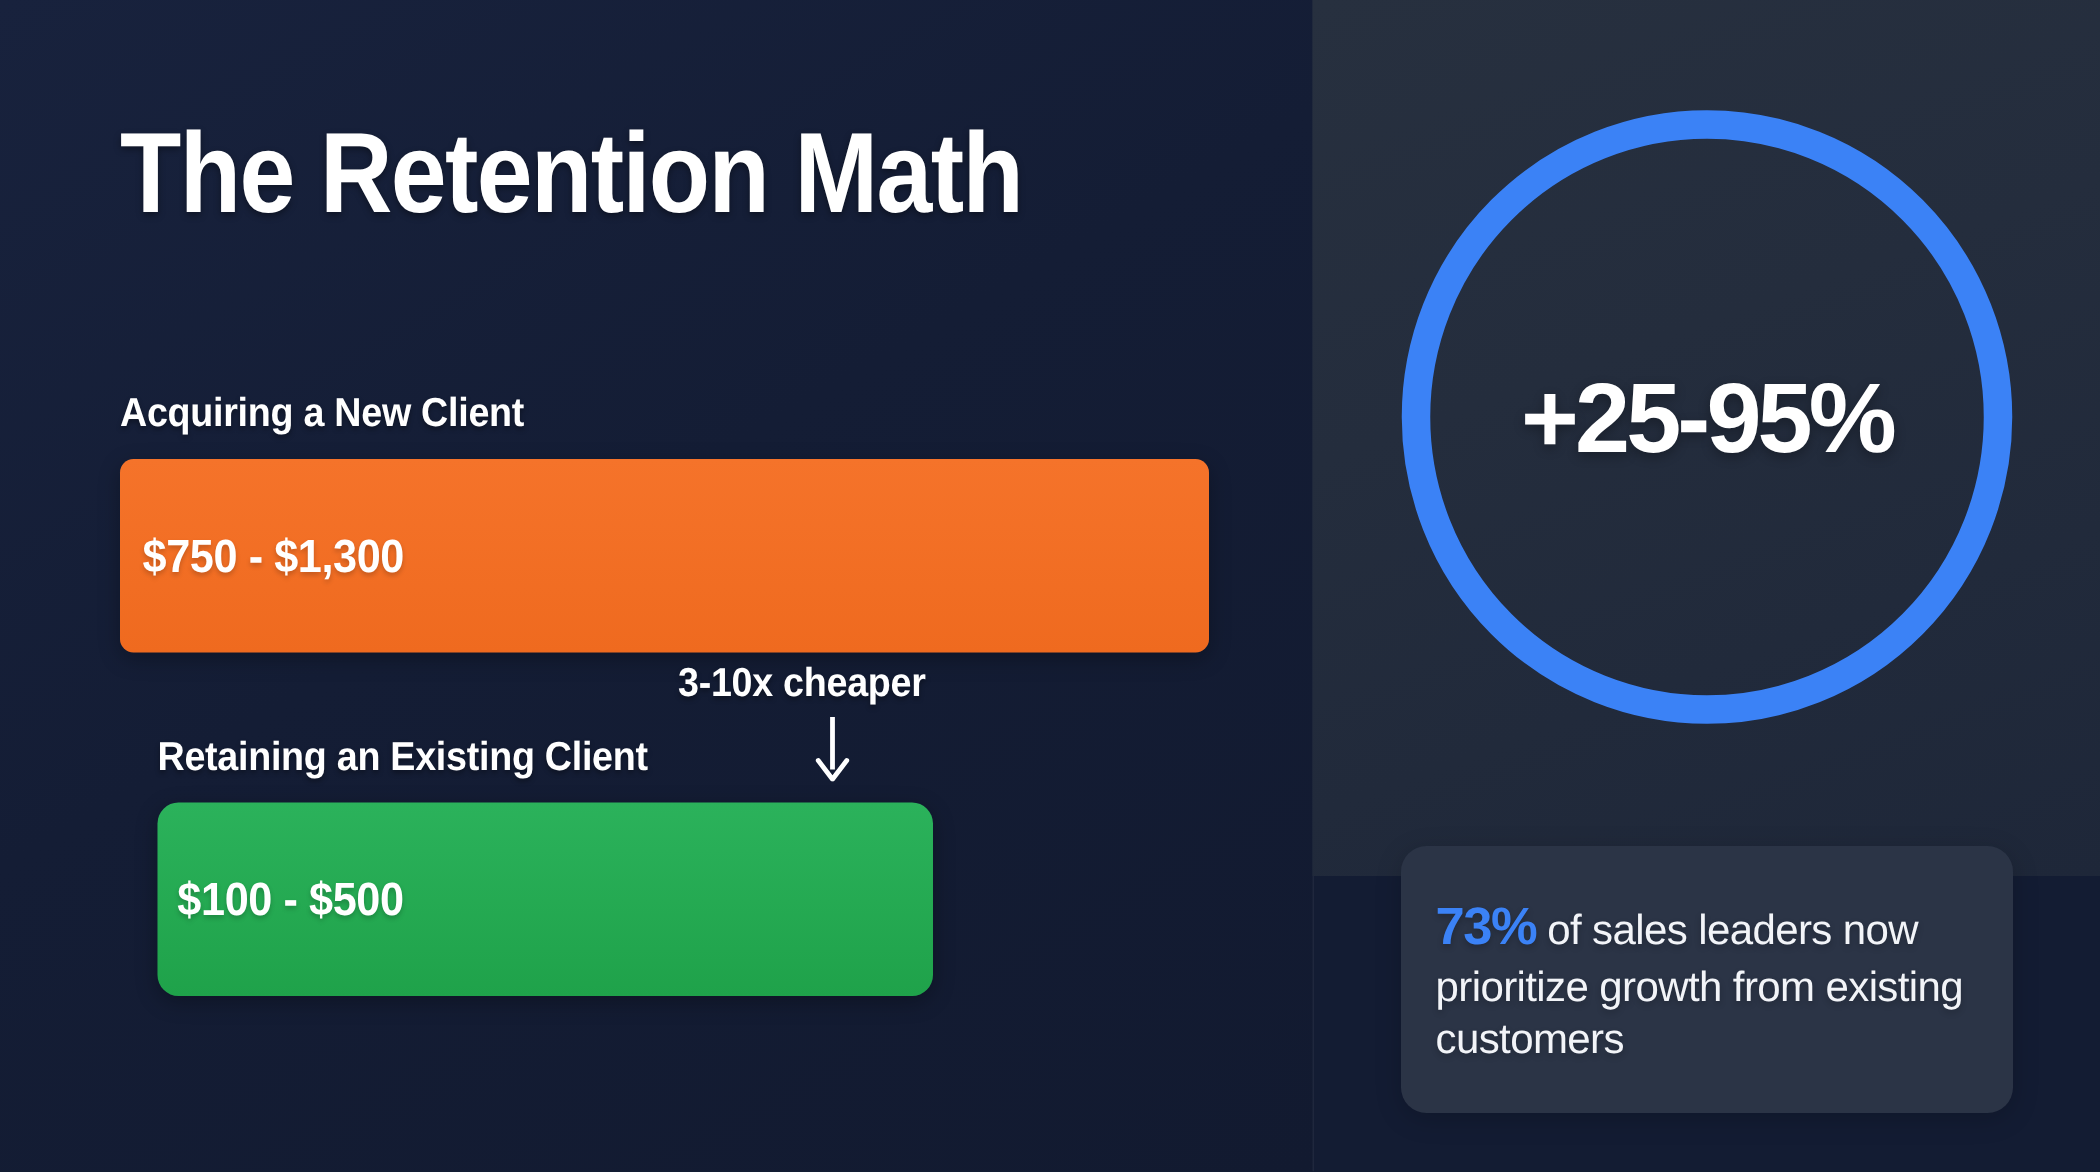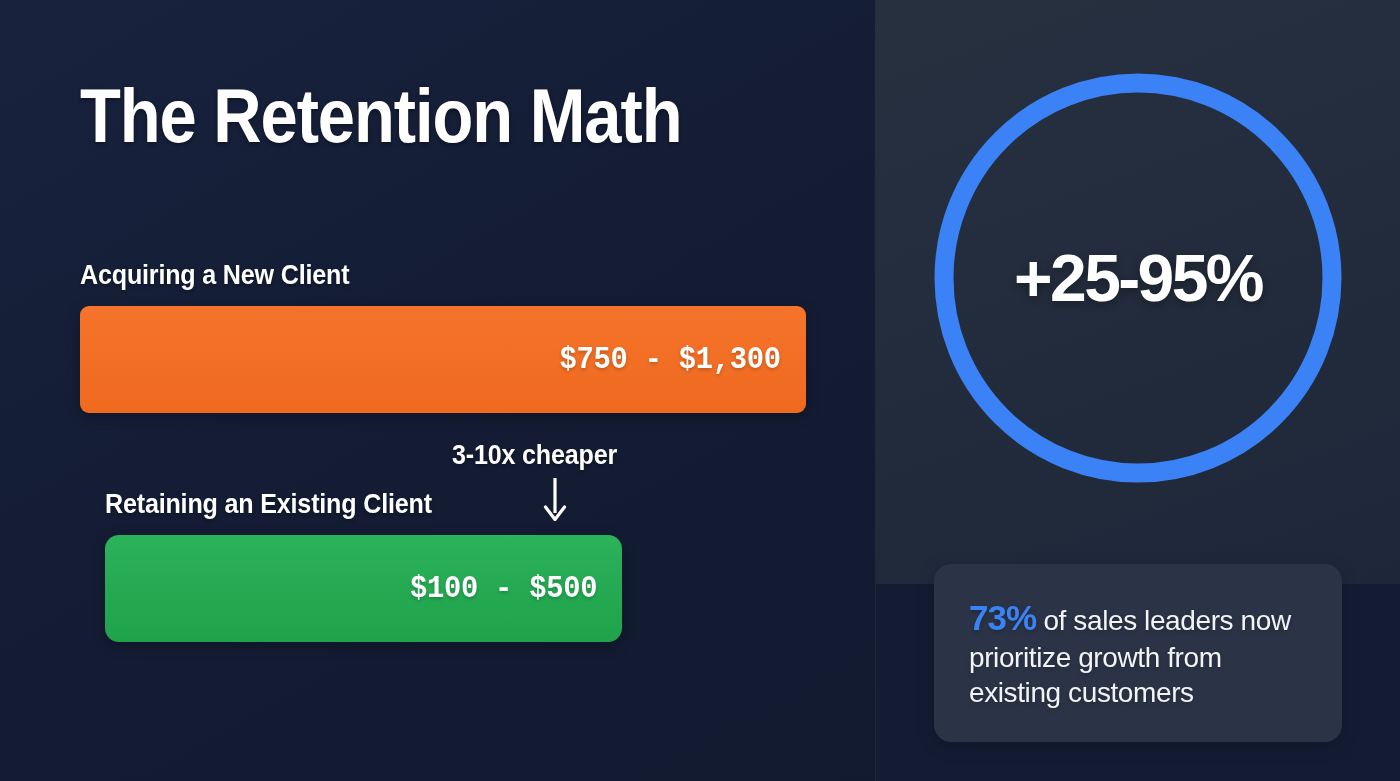--- a/index.html
+++ b/index.html
@@ -57,27 +57,25 @@
     letter-spacing: -0.2px;
     transform: scaleX(0.93);
     transform-origin: left center;
     white-space: nowrap;
     text-shadow: 0 2px 4px rgba(0,0,0,0.35);
   }
 
   .bar {
     margin-left: 80px;
     margin-top: 15px;
-    height: 107px;
+    height: 129px;
     border-radius: 9px;
     display: flex;
     align-items: center;
-    justify-content: flex-end;
     box-shadow: 0 4px 14px rgba(0,0,0,0.28);
-    font-family: Liberation Mono, monospace;
   }
 
   #bar-acquire { width: 726px; background: linear-gradient(180deg, #f5732a 0%, #ef6a1f 100%); }
   #bar-retain  { width: 517px; background: linear-gradient(180deg, #2bb25b 0%, #1fa24a 100%); border-radius: 14px; }
 
   .bar-value {
     font-size: 31px;
     font-weight: 700;
     color: #ffffff;
     letter-spacing: -0.3px;
@@ -190,21 +188,21 @@
     width: 408px;
     height: 178px;
     background: #2b3446;
     border-radius: 17px;
     box-shadow: 0 4px 18px rgba(0,0,0,0.18);
     display: flex;
     align-items: center;
   }
 
   #stat-card-text {
-    padding: 0 35px;
+    padding: 0 23px;
     font-size: 28px;
     line-height: 1.26;
     font-weight: 400;
     color: #f2f4f8;
     letter-spacing: -0.4px;
     text-shadow: 0 2px 4px rgba(0,0,0,0.22);
   }
 
   #stat-card-percent {
     color: #3b82f6;

